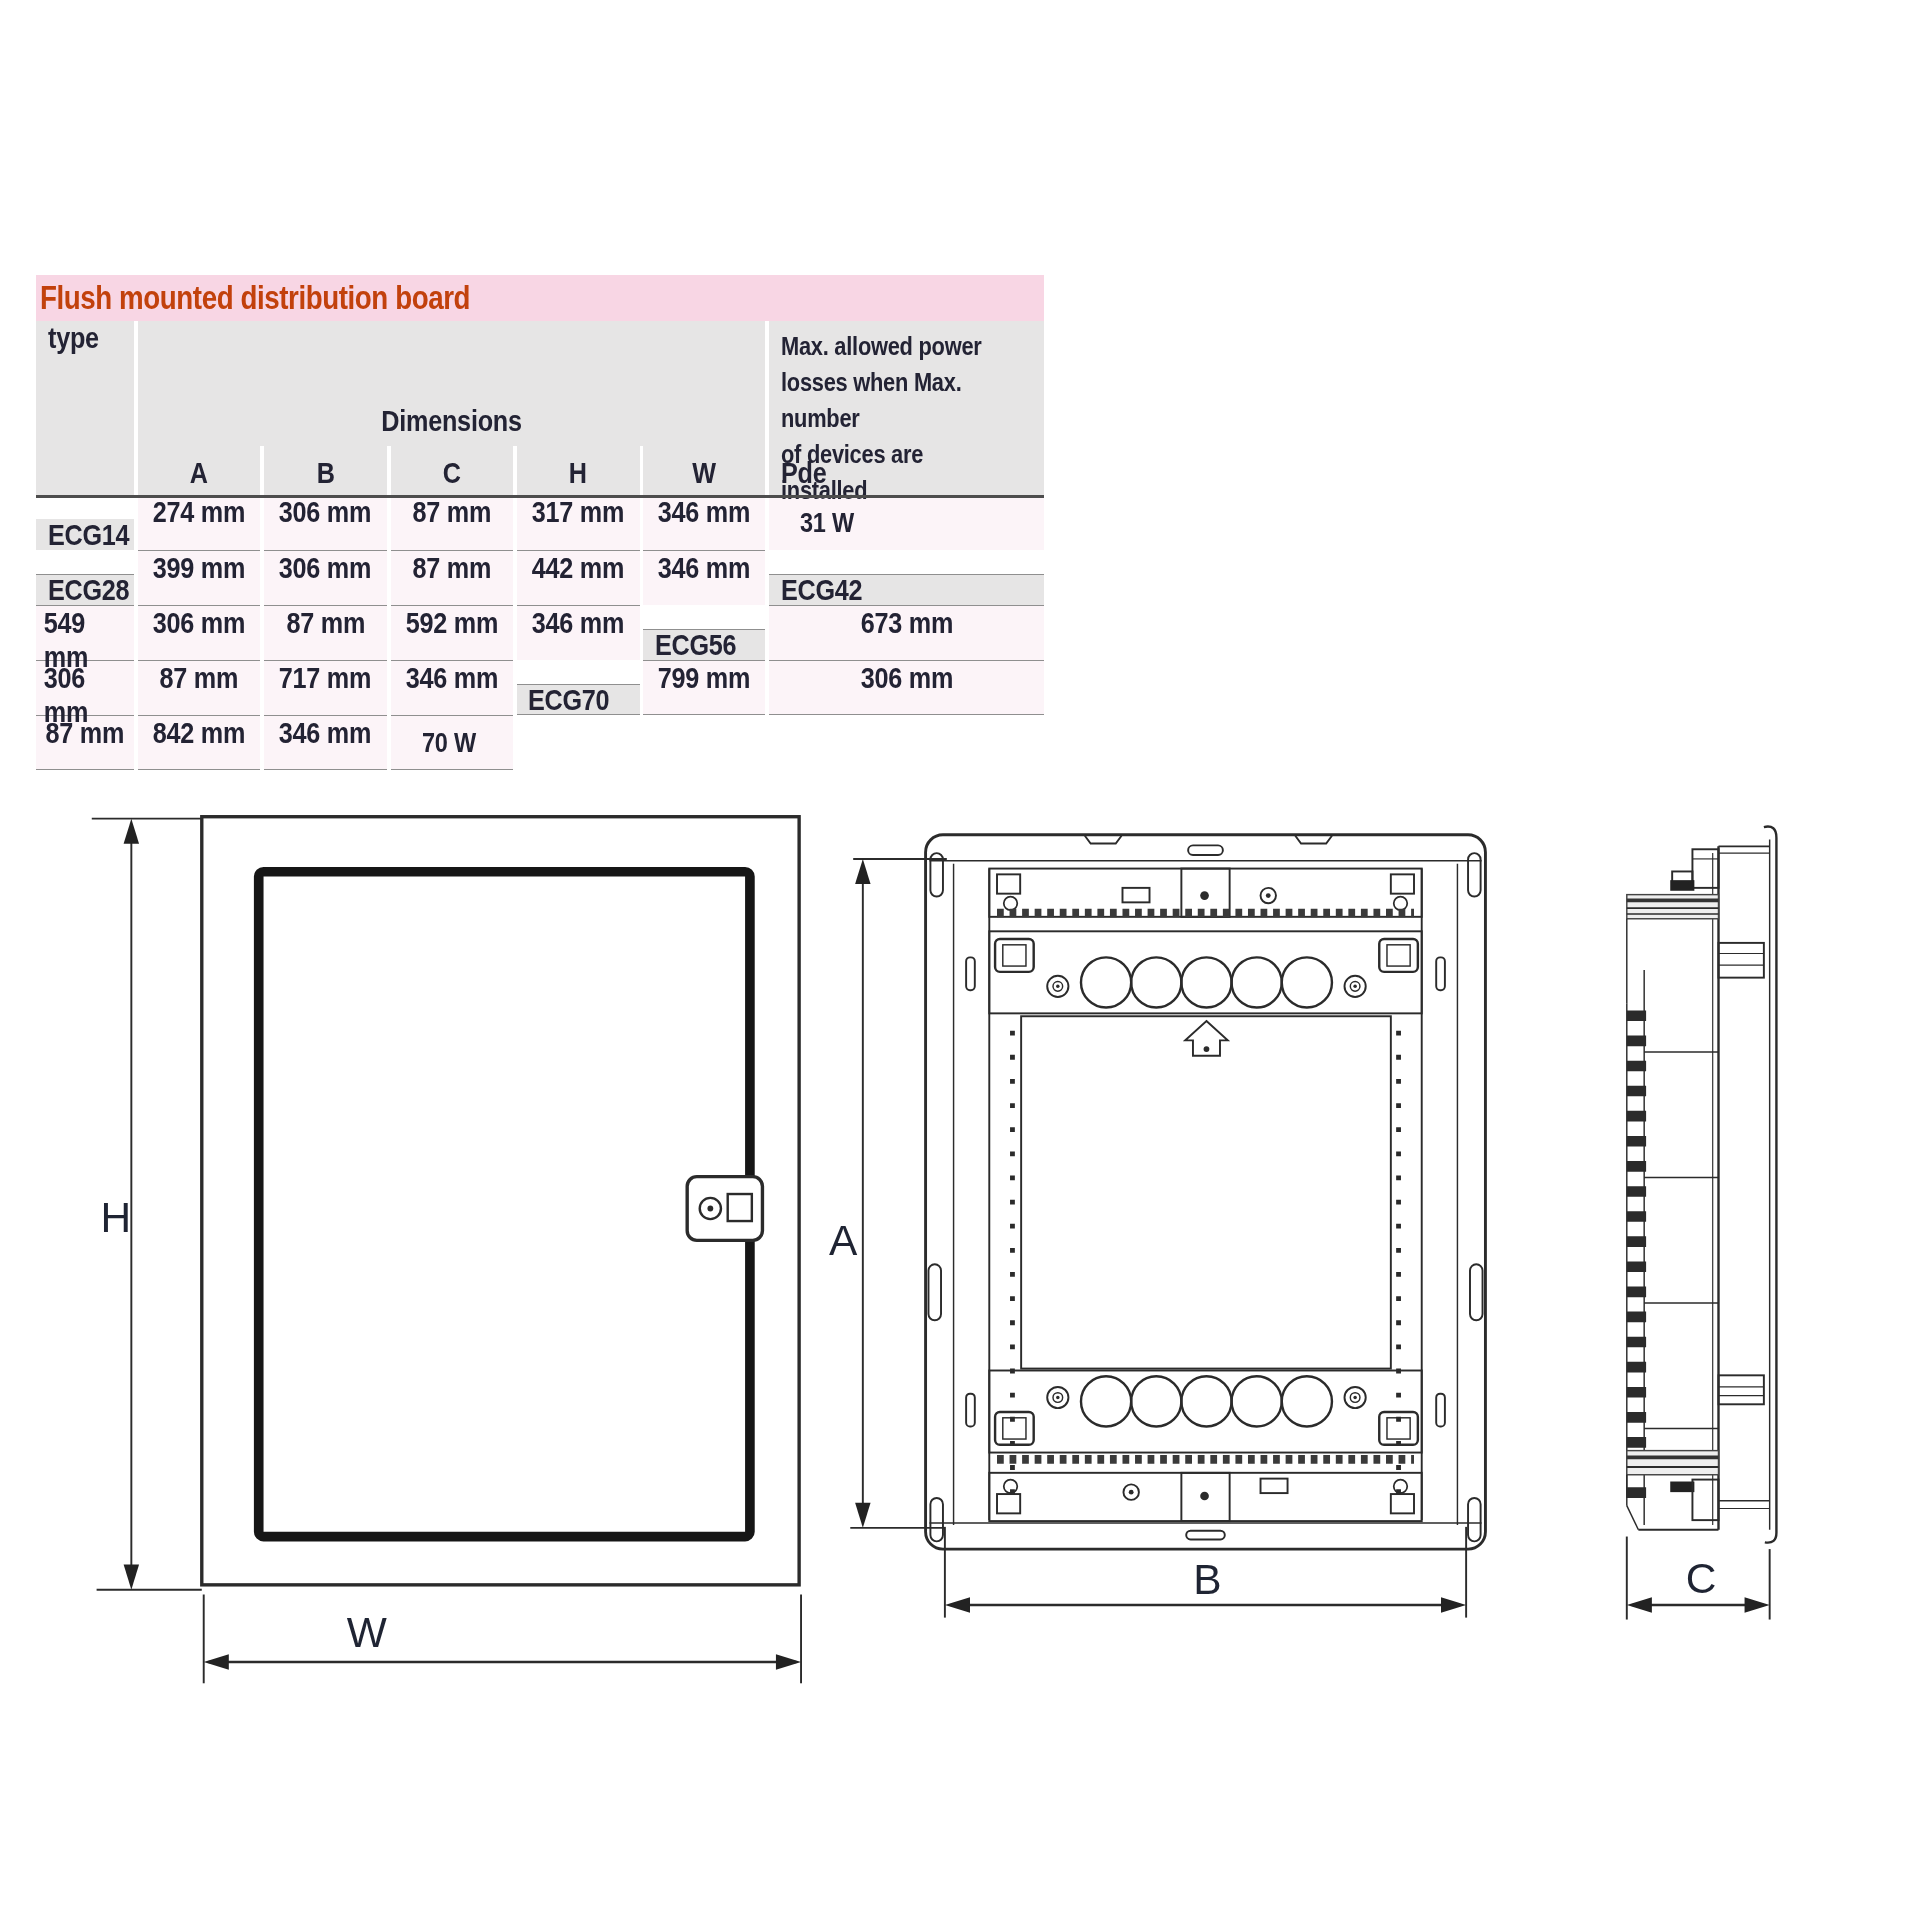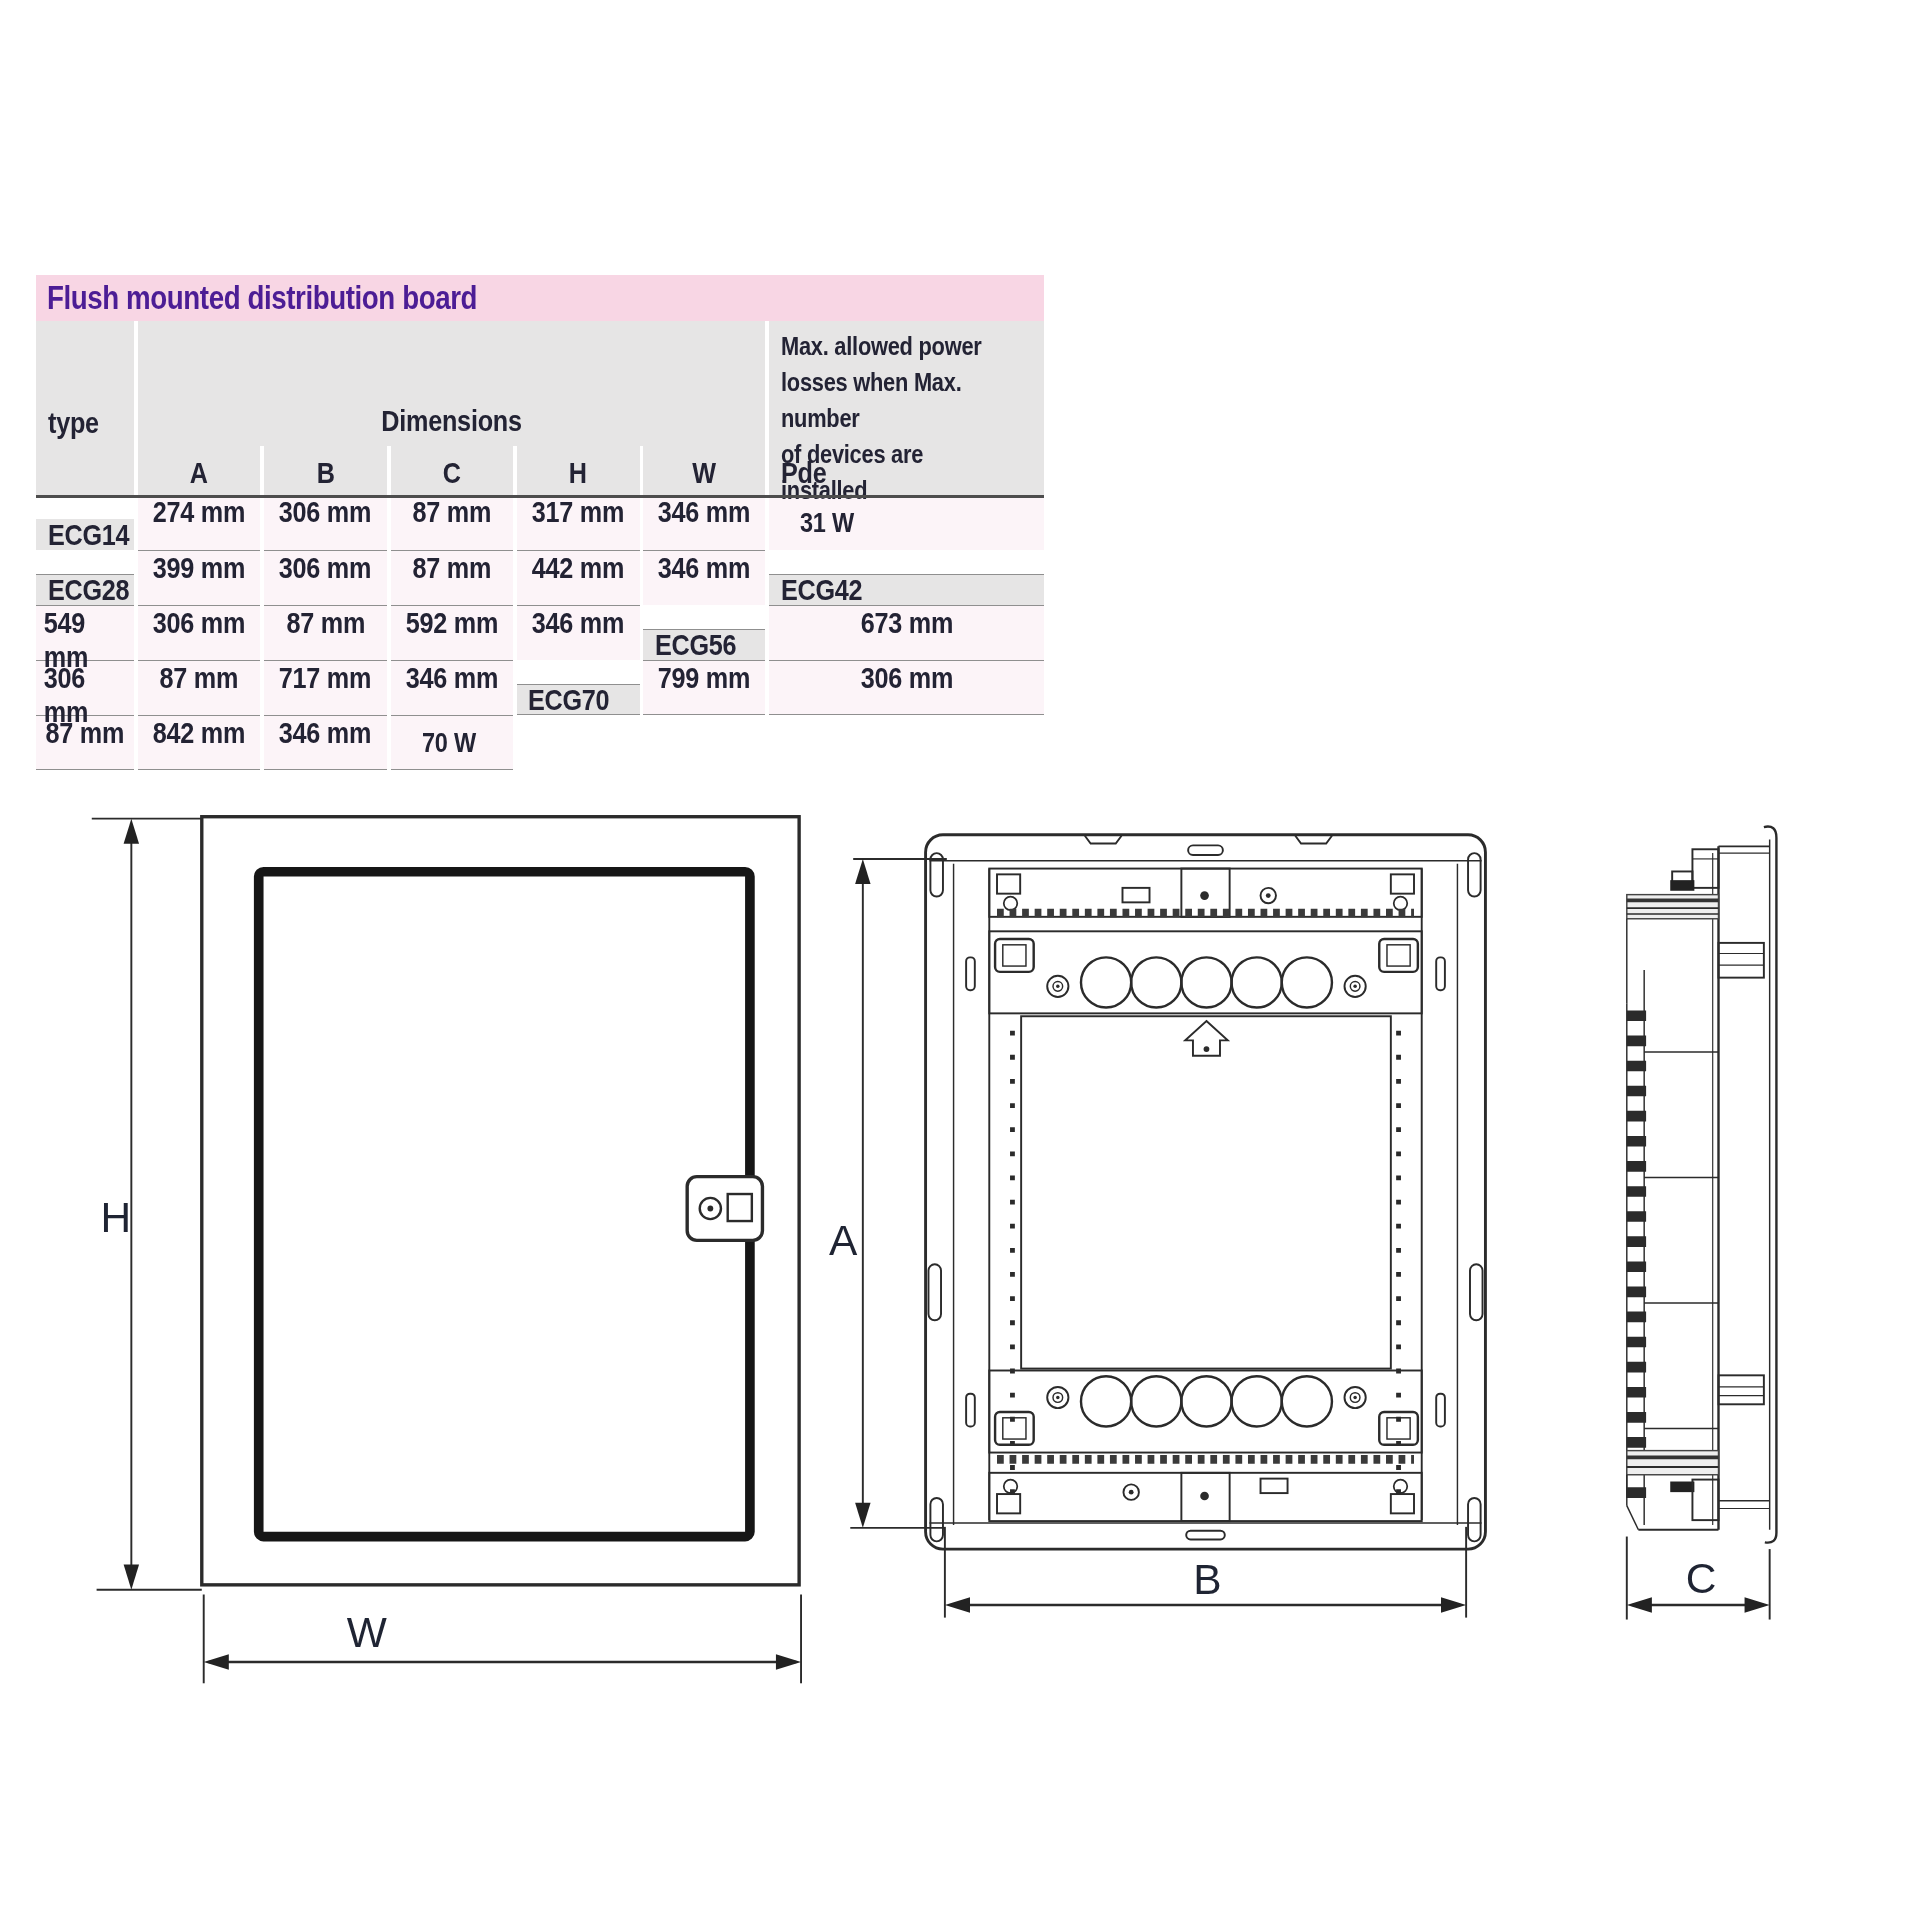--- a/index.html
+++ b/index.html
@@ -1,31 +1,31 @@
 <!DOCTYPE html>
 <html><head>
 <meta charset="utf-8">
 <style>
   html,body{margin:0;padding:0;background:#fff;}
   body{width:1931px;height:1931px;font-family:"Liberation Sans",sans-serif;color:#232334;}
   .screen{position:relative;width:1931px;height:1931px;background:#ffffff;overflow:hidden;}
 
   
   .datatable{position:absolute;left:36px;top:275px;width:1008px;}
-  .t-title{height:46px;background:#f8d6e4;display:flex;align-items:center;padding-left:11px;
-           font-size:33px;font-weight:700;color:#4c1d95;letter-spacing:-0.5px;}
+  .t-title{height:46px;background:#f8d6e4;display:flex;align-items:center;padding-left:4px;
+           font-size:33px;font-weight:700;color:#c2410c;letter-spacing:-0.5px;}
   .t-grid{display:grid;position:relative;background:#ffffff;
           grid-template-columns:98px 122px 123px 122px 123px 122px 1fr;
           grid-template-rows:125px 49px repeat(5,55px);
           column-gap:3.9px;row-gap:0;}
   .cell{box-sizing:border-box;display:flex;font-weight:700;letter-spacing:-0.3px;}
   .hd{background:#e6e5e5;}
   .val{background:#fcf4f8;}
   .tcell{background:#e6e5e5;margin-top:24px;}
-  .c-type{grid-column:1;grid-row:1;align-items:flex-end;padding:0 0 5.8px 11.6px;font-size:30px;}
+  .c-type{grid-column:1;grid-row:1;align-items:flex-start;padding:0 0 5.8px 11.6px;font-size:30px;}
   .c-blank{grid-column:1;grid-row:2;}
   .c-dims{grid-column:2/7;grid-row:1;align-items:flex-end;justify-content:center;padding-bottom:7.7px;font-size:30px;}
   .c-max{grid-column:7;grid-row:1;align-items:flex-start;padding:6.8px 5.8px 0 11.6px;font-size:26px;line-height:36px;white-space:pre-line;}
   .c-sub{grid-row:2;align-items:flex-end;justify-content:center;padding-bottom:4.8px;font-size:30px;}
   .c-pde{grid-column:7;grid-row:2;align-items:flex-end;padding:0 0 4.8px 11.6px;font-size:30px;}
   .r-type{align-items:center;padding-left:11.6px;font-size:30px;}
   .r-val{align-items:flex-start;justify-content:center;font-size:30px;}
   .r-pde{align-items:center;justify-content:flex-start;padding-left:31px;font-size:28px;}
   .bt{border-top:1.9px solid #8f8f8f;}
   .bb{border-bottom:1.9px solid #8f8f8f;}

